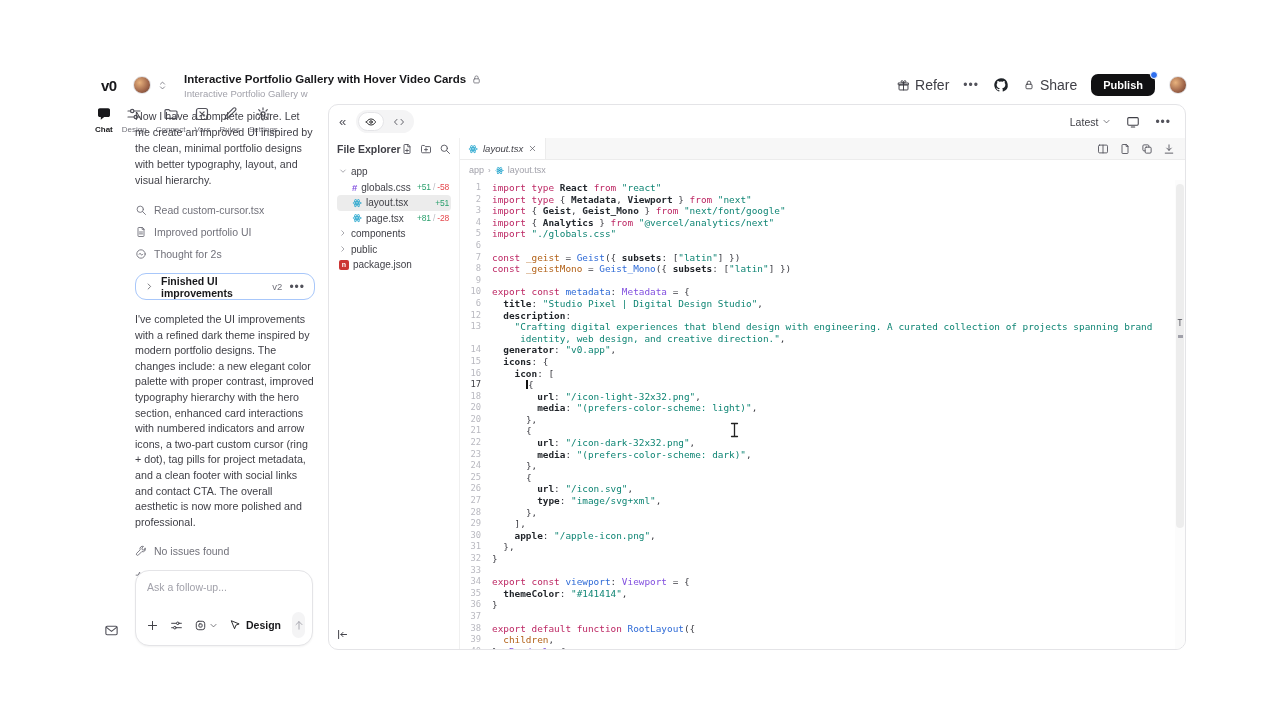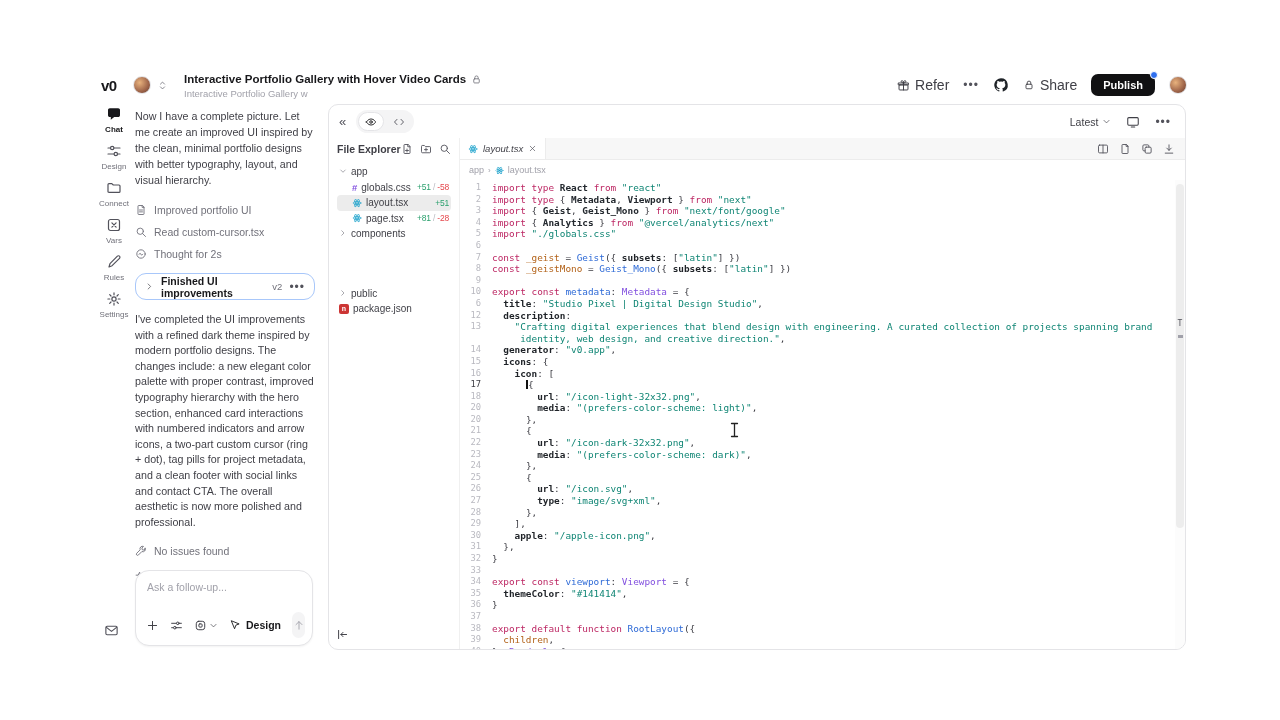--- a/index.html
+++ b/index.html
@@ -22,21 +22,21 @@
   .tb-right { position:absolute; right:0; top:2px; display:flex; align-items:center; gap:14px; }
   .tb-chip { display:flex; align-items:center; gap:5px; font-size:14px; color:#3f3f46; }
   .tb-icon { color:#3f3f46; }
   .dots { color:#52525b; font-size:12px; letter-spacing:1px; }
   .publish-btn { position:relative; background:#111113; color:#fff; font-size:11px; font-weight:600;
     border:none; border-radius:7px; padding:5px 12px; cursor:pointer; font-family:inherit; }
   .pub-dot { position:absolute; right:-3px; top:-3px; width:8px; height:8px; border-radius:50%;
     background:#2f6fee; border:1.5px solid #fff; }
 
   
-  .rail { position:absolute; left:95px; top:106px; width:38px; display:flex; flex-direction:column; gap:9px; }
+  .rail { position:absolute; left:95px; top:106px; width:38px; display:flex; flex-direction:row; gap:9px; }
   .rail-item { display:flex; flex-direction:column; align-items:center; gap:3px; color:#52525b; cursor:pointer; }
   .rail-item .lbl { font-size:8px; color:#71717a; }
   .rail-item.active { color:#18181b; }
   .rail-item.active .lbl { color:#18181b; font-weight:700; }
 
   
   .chat { position:absolute; left:135px; top:108px; width:180px; height:542px; }
   .chat-msg { font-size:10.7px; line-height:16px; color:#3f3f46; }
   .chat-steps { margin-top:11px; }
   .step { display:flex; align-items:center; gap:7px; height:22px; color:#71717a; cursor:pointer; }
@@ -229,34 +229,34 @@
         <span class="lbl">Settings</span>
       </div>
     </div>
 
   <div class="chat">
     <div class="chat-msg">Now I have a complete picture. Let me create an improved UI inspired by the clean, minimal portfolio designs with better typography, layout, and visual hierarchy.</div>
     <div class="chat-steps" id="chat-steps">
         <div class="step">
           <i class="ic">
             <svg width="12" height="12" viewBox="0 0 16 16" fill="none" stroke="currentColor" stroke-width="1.2" stroke-linecap="round" stroke-linejoin="round">
+              <circle cx="7" cy="7" r="4.2"></circle>
+              <path d="M10.2 10.2L14 14"></path>
+            </svg>
+          </i>
+          <span class="s-lbl">Read custom-cursor.tsx</span>
+        </div>
+        <div class="step">
+          <i class="ic">
+            <svg width="12" height="12" viewBox="0 0 16 16" fill="none" stroke="currentColor" stroke-width="1.2" stroke-linecap="round" stroke-linejoin="round">
               <path d="M9.5 2H4.8c-.5 0-.8.3-.8.8v10.4c0 .5.3.8.8.8h6.4c.5 0 .8-.3.8-.8V4.5z"></path>
               <path d="M9.5 2v2.5H12M6 8h4M6 10.5h4"></path>
             </svg>
           </i>
           <span class="s-lbl">Improved portfolio UI</span>
-        </div>
-        <div class="step">
-          <i class="ic">
-            <svg width="12" height="12" viewBox="0 0 16 16" fill="none" stroke="currentColor" stroke-width="1.2" stroke-linecap="round" stroke-linejoin="round">
-              <circle cx="7" cy="7" r="4.2"></circle>
-              <path d="M10.2 10.2L14 14"></path>
-            </svg>
-          </i>
-          <span class="s-lbl">Read custom-cursor.tsx</span>
         </div>
         <div class="step">
           <i class="ic">
             <svg width="12" height="12" viewBox="0 0 16 16" fill="none" stroke="currentColor" stroke-width="1.2" stroke-linecap="round" stroke-linejoin="round">
               <circle cx="8" cy="8" r="5.6"></circle>
               <path d="M5.4 8.3c.9-1.6 1.9-1.6 2.4 0 .5 1.5 1.5 1.5 2.6 0"></path>
             </svg>
           </i>
           <span class="s-lbl">Thought for 2s</span>
         </div>
@@ -468,21 +468,21 @@
               </i>
               <span class="nm">page.tsx</span>
               <span class="diff"><span class="add">+81</span><span class="sl"> / </span><span class="del">-28</span></span>
             </div>
             <div class="tree-row" style="padding-left: 2px;">
               <span class="chev"><svg width="8" height="8" viewBox="0 0 16 16" fill="none" stroke="currentColor" stroke-width="1.2" stroke-linecap="round" stroke-linejoin="round">
                   <path d="M5.5 3.5L10 8l-4.5 4.5"></path>
                 </svg></span>
               <span class="nm">components</span>
             </div>
-            <div class="tree-row" style="padding-left: 2px; margin-top: 44px;">
+            <div class="tree-row" style="padding-left: 2px;">
               <span class="chev"><svg width="8" height="8" viewBox="0 0 16 16" fill="none" stroke="currentColor" stroke-width="1.2" stroke-linecap="round" stroke-linejoin="round">
                   <path d="M5.5 3.5L10 8l-4.5 4.5"></path>
                 </svg></span>
               <span class="nm">public</span>
             </div>
             <div class="tree-row" style="padding-left: 2px;">
               <span class="npm-ic">n</span>
               <span class="nm">package.json</span>
             </div>
           </div>

